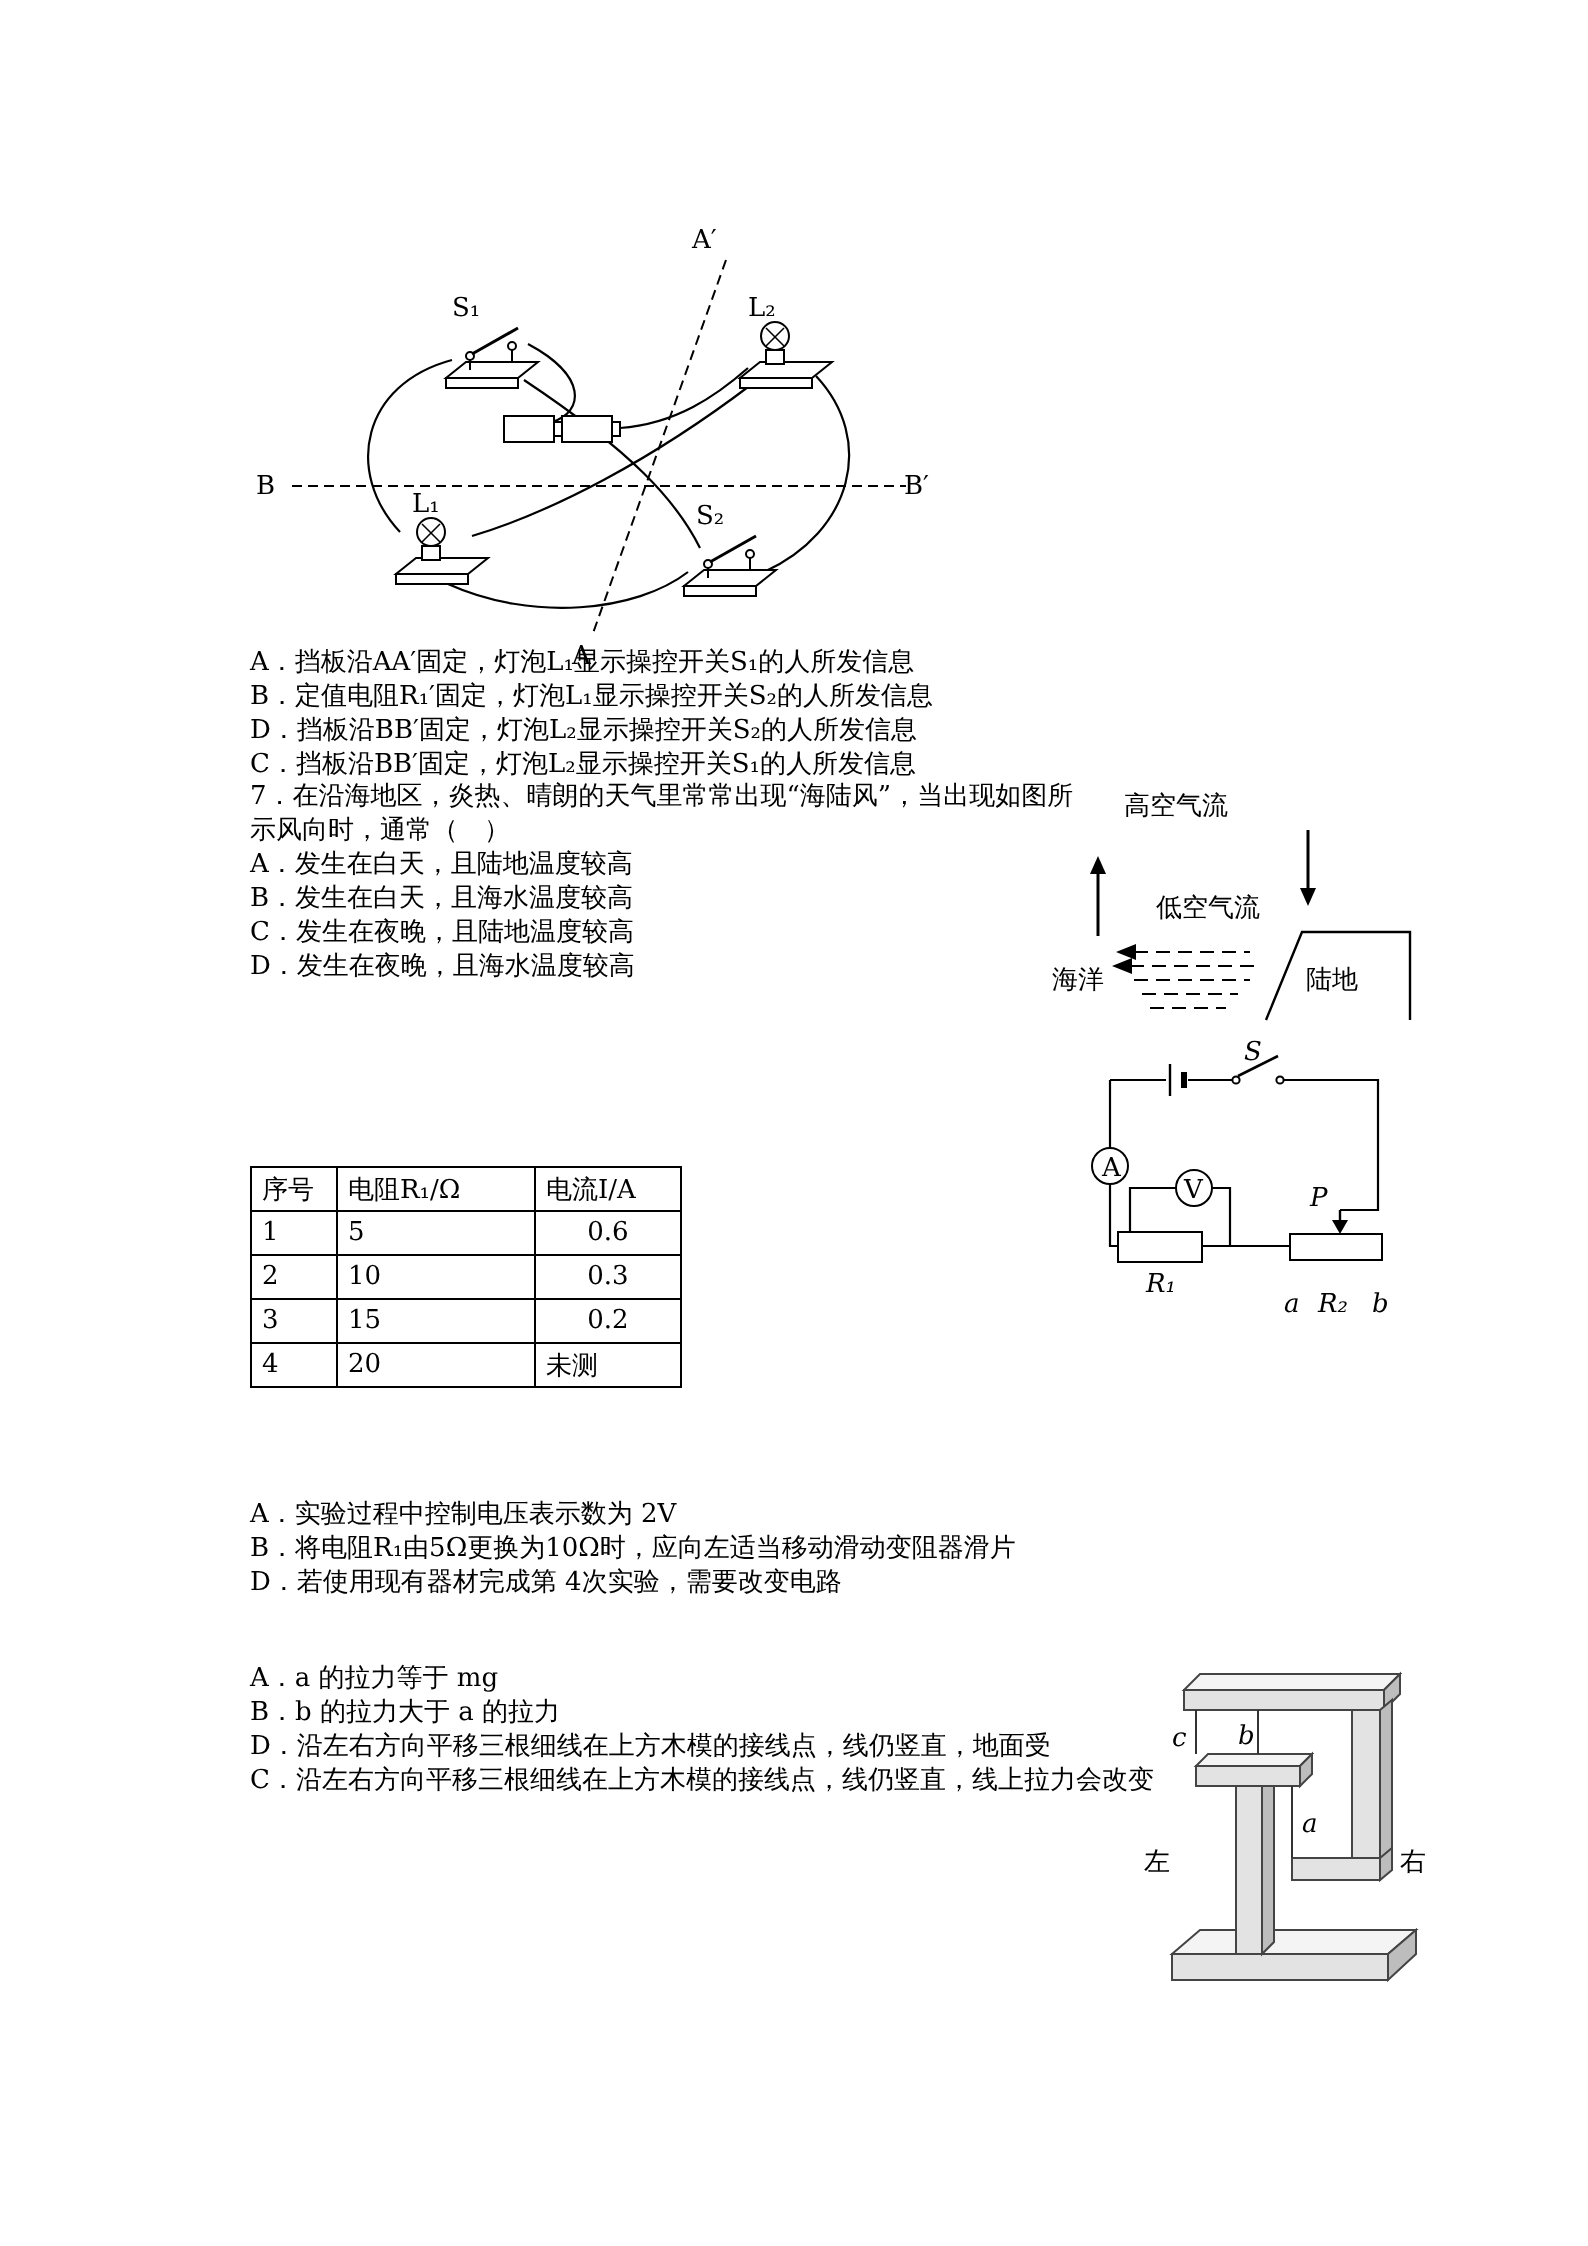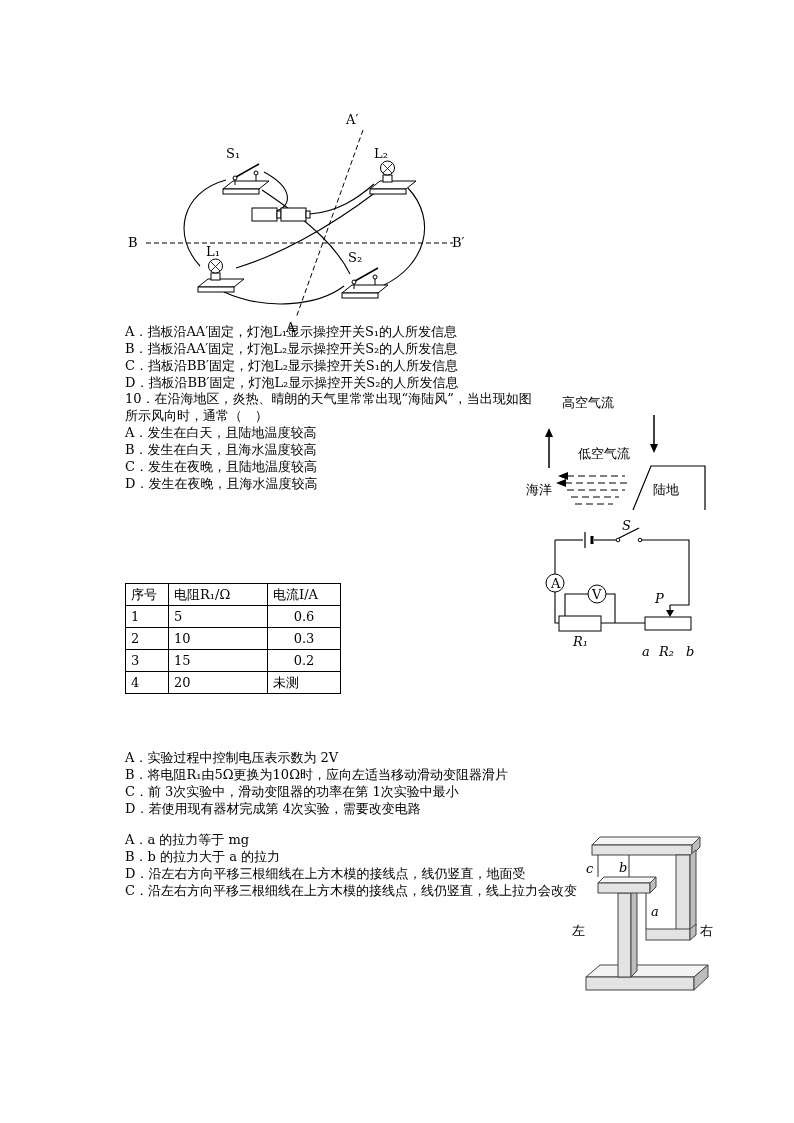--- a/index.html
+++ b/index.html
@@ -95,27 +95,27 @@
     <text class="svgt" x="2" y="143">B</text>
     <text class="svgt" x="326" y="143">B′</text>
     <text class="svgt" x="100" y="54">S₁</text>
     <text class="svgt" x="248" y="54">L₂</text>
     <text class="svgt" x="80" y="152">L₁</text>
     <text class="svgt" x="222" y="158">S₂</text>
   </svg>
 
   <div class="tblock" id="q9opts">
     <div class="opt">A．挡板沿AA′固定，灯泡L₁显示操控开关S₁的人所发信息</div>
-    <div class="opt">B．挡板沿AA′固定，灯泡L₂显示操控开关S₂的人所发信息</div>
+    <div class="opt">B．定值电阻R₁′固定，灯泡L₁显示操控开关S₂的人所发信息</div>
+    <div class="opt">D．挡板沿BB′固定，灯泡L₂显示操控开关S₂的人所发信息</div>
     <div class="opt">C．挡板沿BB′固定，灯泡L₂显示操控开关S₁的人所发信息</div>
-    <div class="opt">D．挡板沿BB′固定，灯泡L₂显示操控开关S₂的人所发信息</div>
   </div>
 
   <div class="tblock" id="q10">
-    <div>10．在沿海地区，炎热、晴朗的天气里常常出现“海陆风”，当出现如图所示风向时，通常（　）</div>
+    <div>7．在沿海地区，炎热、晴朗的天气里常常出现“海陆风”，当出现如图所示风向时，通常（　）</div>
     <div class="opt">A．发生在白天，且陆地温度较高</div>
     <div class="opt">B．发生在白天，且海水温度较高</div>
     <div class="opt">C．发生在夜晚，且陆地温度较高</div>
     <div class="opt">D．发生在夜晚，且海水温度较高</div>
   </div>
 
   <svg id="fig10" width="188" height="132" viewBox="0 0 188 132">
     <text class="svgt" x="39" y="19">高空气流</text>
     <g>
       <line x1="131" y1="27" x2="131" y2="58" stroke="#000" stroke-width="1.5"></line>
@@ -207,21 +207,20 @@
       <td>4</td>
       <td>20</td>
       <td>未测</td>
     </tr>
   </tbody>
     </table>
 
   <div class="tblock" id="q11opts">
     <div class="opt">A．实验过程中控制电压表示数为 2V</div>
     <div class="opt">B．将电阻R₁由5Ω更换为10Ω时，应向左适当移动滑动变阻器滑片</div>
-    <div class="opt">C．前 3次实验中，滑动变阻器的功率在第 1次实验中最小</div>
     <div class="opt">D．若使用现有器材完成第 4次实验，需要改变电路</div>
   </div>
 
   <div class="tblock" id="q12">
     <div class="opt">A．a 的拉力等于 mg</div>
     <div class="opt">B．b 的拉力大于 a 的拉力</div>
     <div class="opt">D．沿左右方向平移三根细线在上方木模的接线点，线仍竖直，地面受</div>
     <div class="opt">C．沿左右方向平移三根细线在上方木模的接线点，线仍竖直，线上拉力会改变</div>
   </div>
 

